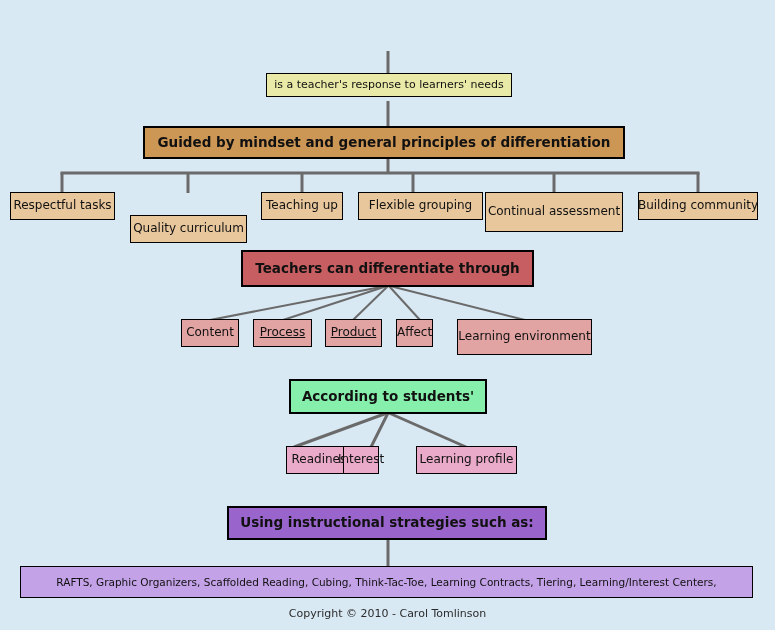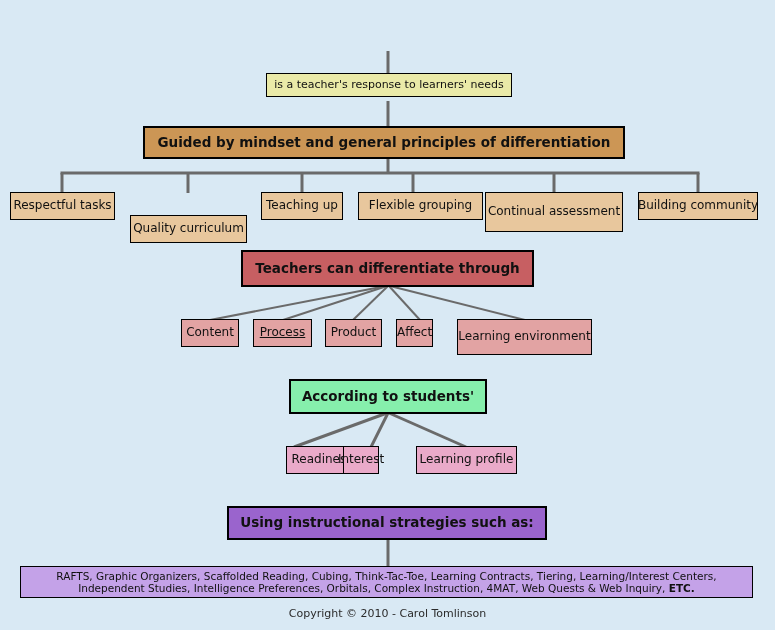--- a/index.html
+++ b/index.html
@@ -80,32 +80,31 @@
   <div class="box tan" style="left:130px;top:192px;width:117px;height:28px;margin-top:23px;">Quality curriculum</div>
   <div class="box tan" style="left:261px;top:192px;width:82px;height:28px;">Teaching up</div>
   <div class="box tan" style="left:358px;top:192px;width:125px;height:28px;">Flexible grouping</div>
   <div class="box tan" style="left:485px;top:192px;width:138px;height:40px;">Continual assessment</div>
   <div class="box tan" style="left:638px;top:192px;width:120px;height:28px;">Building community</div>
 
   <div class="box hdr red" style="left:241px;top:250px;width:293px;height:37px;">Teachers can differentiate through</div>
 
   <div class="box salmon" style="left:181px;top:319px;width:58px;height:28px;">Content</div>
   <div class="box salmon" style="left:253px;top:319px;width:59px;height:28px;text-decoration:underline;">Process</div>
-  <div class="box salmon" style="left:325px;top:319px;width:57px;height:28px;">Product</div>
+  <div class="box salmon" style="left:325px;top:319px;width:57px;height:28px;text-decoration:underline;">Product</div>
   <div class="box salmon" style="left:396px;top:319px;width:37px;height:28px;">Affect</div>
   <div class="box salmon" style="left:457px;top:319px;width:135px;height:36px;">Learning environment</div>
 
   <div class="box hdr magenta" style="left:289px;top:379px;width:198px;height:35px;">According to students'</div>
 
   <div class="box pink" style="left:258px;top:446px;width:72px;height:28px;margin-left:28px;">Readiness</div>
   <div class="box pink" style="left:343px;top:446px;width:36px;height:28px;">Interest</div>
   <div class="box pink" style="left:416px;top:446px;width:101px;height:28px;">Learning profile</div>
 
   <div class="box hdr purple" style="left:227px;top:506px;width:320px;height:34px;">Using instructional strategies such as:</div>
 
   <div class="box lilac" style="left:20px;top:566px;width:733px;height:32px;">
     <span class="ln">RAFTS, Graphic Organizers, Scaffolded Reading, Cubing, Think-Tac-Toe, Learning Contracts, Tiering,  Learning/Interest Centers,</span>
-    <span class="ln"><span>Independent Studies, Intelligence Preferences, Orbitals, Complex Instruction, 4MAT, Web Quests &amp; Web Inquiry, </span><b>ETC.</b></span>
   </div>
 
   <div class="copyright">Copyright © 2010 - Carol Tomlinson</div>
 
 </div>
 
 </body></html>

